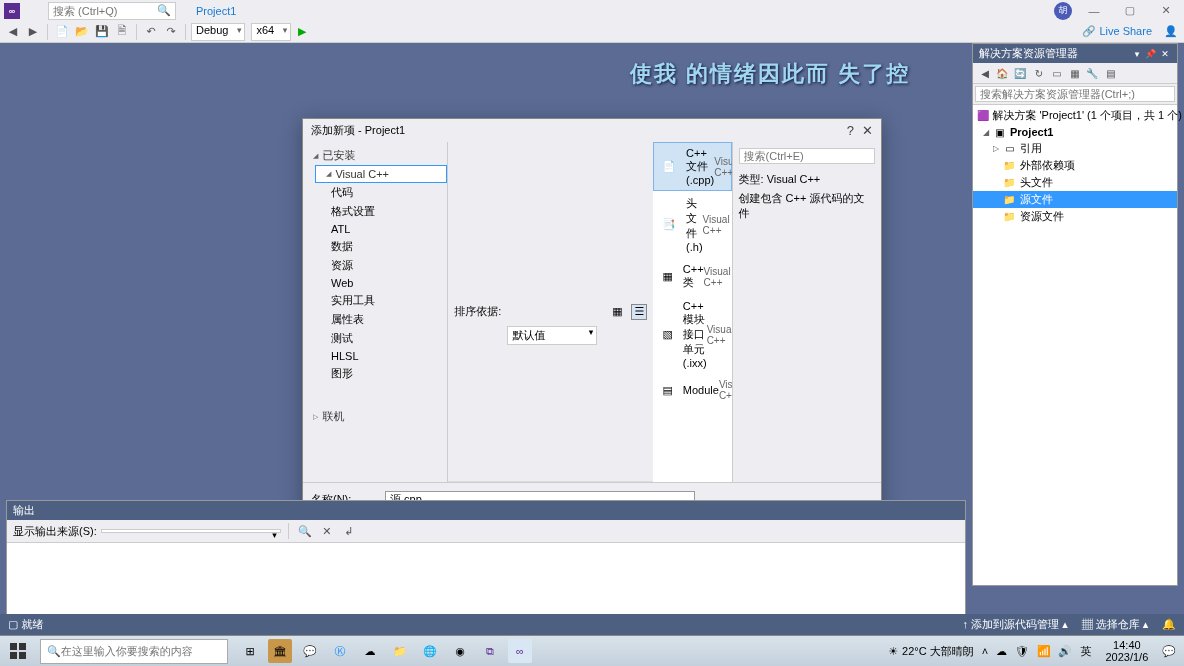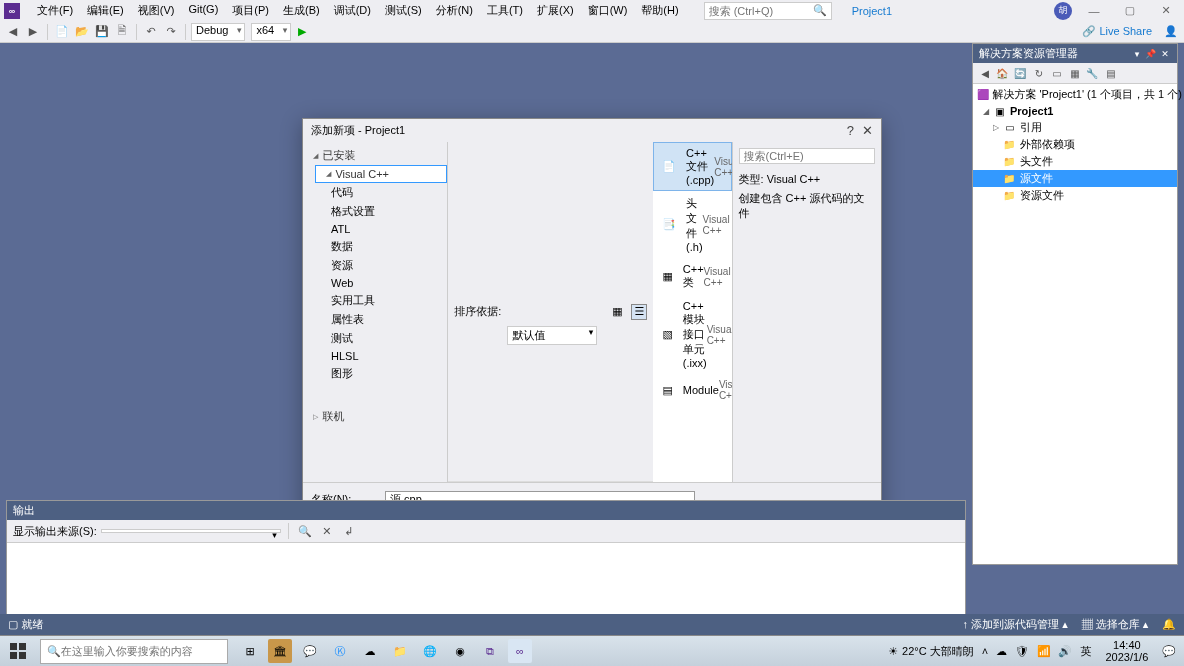--- a/index.html
+++ b/index.html
@@ -107,35 +107,20 @@
 .task-icon { width:24px; height:24px; cursor:pointer; display:flex;align-items:center;justify-content:center; border-radius:2px; }
 .tray { margin-left:auto; display:flex; align-items:center; gap:8px; padding:0 8px; }
 .weather { display:flex; align-items:center; gap:4px; font-size:11px; }
 .clock { text-align:center; font-size:10px; line-height:1.1; padding:0 6px; }
 </style>
 </head>
 <body>
 
 <div class="titlebar">
   <div class="vs-logo">∞</div>
-  <div style="display:flex;">
-      <div class="menu-item">文件(F)</div>
-      <div class="menu-item">编辑(E)</div>
-      <div class="menu-item">视图(V)</div>
-      <div class="menu-item">Git(G)</div>
-      <div class="menu-item">项目(P)</div>
-      <div class="menu-item">生成(B)</div>
-      <div class="menu-item">调试(D)</div>
-      <div class="menu-item">测试(S)</div>
-      <div class="menu-item">分析(N)</div>
-      <div class="menu-item">工具(T)</div>
-      <div class="menu-item">扩展(X)</div>
-      <div class="menu-item">窗口(W)</div>
-      <div class="menu-item">帮助(H)</div>
-    </div>
   <div class="search-box">
     <input placeholder="搜索 (Ctrl+Q)" style="">
     <span>🔍</span>
   </div>
   <span class="project-name">Project1</span>
   <div class="title-right">
     <div class="user-badge">胡</div>
     <div class="win-btn">—</div>
     <div class="win-btn">▢</div>
     <div class="win-btn">✕</div>
@@ -155,39 +140,43 @@
   <div class="tb-btn">↷</div>
   <div class="tb-sep"></div>
   <div class="tb-combo">Debug</div>
   <div class="tb-combo" style="margin-left:4px;">x64</div>
   <div class="tb-btn" style="color:#0a0;">▶</div>
   <span class="live-share">🔗 <span>Live Share</span></span>
   <div class="tb-btn">👤</div>
 </div>
 
 <div class="main-area">
+  <div class="overlay-text" style="left:630px; top:16px;">使我   的情绪因此而   失了控</div>
 
   <div class="sol-panel">
     <div class="sol-title">
       <span>解决方案资源管理器</span>
       <div class="sol-title-btns">
         <div class="sol-title-btn">▾</div>
         <div class="sol-title-btn">📌</div>
         <div class="sol-title-btn">✕</div>
       </div>
     </div>
     <div class="sol-toolbar">
       <div class="sol-tb-btn">◀</div>
       <div class="sol-tb-btn">🏠</div>
       <div class="sol-tb-btn">🔄</div>
       <div class="sol-tb-btn">↻</div>
       <div class="sol-tb-btn">▭</div>
       <div class="sol-tb-btn">▦</div>
       <div class="sol-tb-btn">🔧</div>
       <div class="sol-tb-btn">▤</div>
+    </div>
+    <div class="sol-search">
+      <input placeholder="搜索解决方案资源管理器(Ctrl+;)" style="">
     </div>
     <div class="sol-tree">
       <div class="tree-item">
         <span class="tree-indent" style="width:2px"></span>
         <span class="tree-icon">🟪</span>
         <span>解决方案 'Project1' (1 个项目，共 1 个)</span>
       </div>
       <div class="tree-item">
         <span class="tree-indent" style="width:6px"></span>
         <span class="tree-arrow">◢</span>

